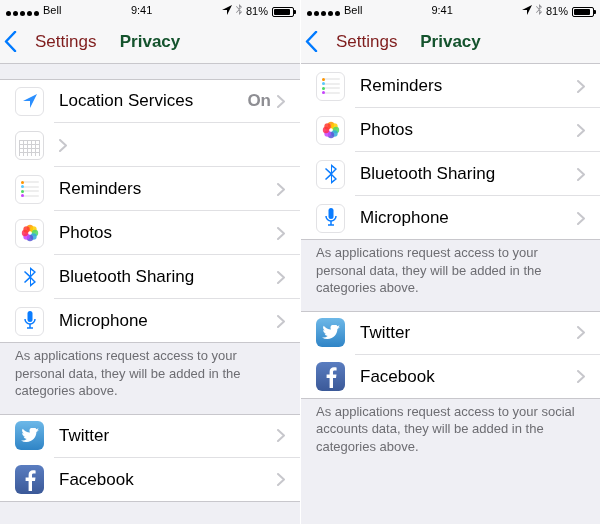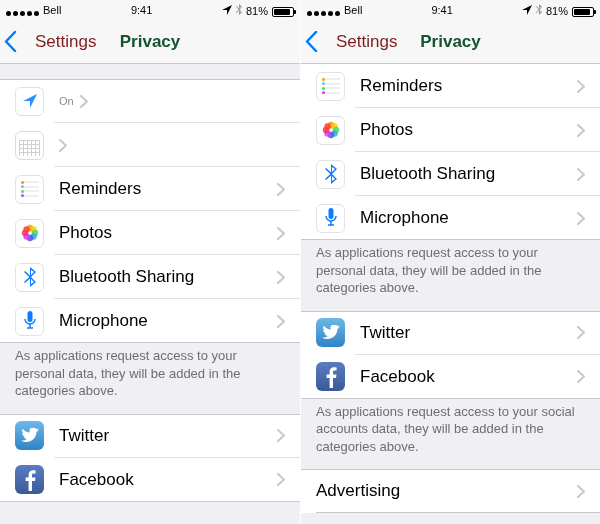--- a/index.html
+++ b/index.html
@@ -21,21 +21,21 @@
   .nav-title { position:absolute; left:50%; transform:translateX(-50%); font-size:17px; font-weight:600; color:#14532d; }
 
   .content { height:460px; overflow:hidden; }
   .group-top { height:15px; }
   .cell { height:44px; background:#fff; display:flex; align-items:center; padding:0 15px 0 15px; position:relative; }
   .cell::after { content:""; position:absolute; left:54px; right:0; bottom:0; height:1px; background:#e0e0e3; }
   .cell.first::before { content:""; position:absolute; left:0; right:0; top:0; height:1px; background:#c8c7cc; }
   .cell.last::after { left:0; background:#c8c7cc; }
   .icon { width:29px; height:29px; border-radius:6px; margin-right:15px; flex-shrink:0; display:flex; align-items:center; justify-content:center; }
   .label { flex:1; font-size:17px; color:#000; font-weight:300; }
-  .value { font-size:11px; color:#8e8e93; margin-right:6px; font-weight:400; }
+  .value { font-size:17px; color:#8e8e93; margin-right:6px; font-weight:700; }
   .chevron { color:#c7c7cc; }
   .chevron svg { width:8px; height:13px; display:block; }
   .footer { padding:4px 15px 14px; font-size:13px; color:#6d6d72; line-height:1.35; font-weight:300; }
 
   
   .ic-location { background:#fff; border:1px solid #e2e2e5; }
   .ic-contacts { background:linear-gradient(#d9a568,#b8804a); border:1px solid #a87540; }
   .ic-contacts::before { content:""; width:18px; height:22px; background:#ead9c2; border-radius:2px; box-shadow:inset 2px 0 0 #b8804a; display:block; }
   .ic-calendar { background:#fff; border:1px solid #dcdcdf; position:relative; }
   .ic-calendar::before { content:""; position:absolute; top:3px; left:3px; right:3px; font-size:5px; color:#e53935; }
@@ -98,20 +98,21 @@
 
   <div class="content">
     <div class="group-top"></div>
 
     <div class="cell first">
       <span class="icon ic-location">
           <svg width="18" height="18" viewBox="0 0 18 18">
             <path d="M2 9 L16 2 L9 16 L9 9 Z" fill="#2b8fff"></path>
           </svg>
         </span>
+      <span class="label">Location Services</span>
       <span class="value">On</span>
       <span class="chevron">
           <svg viewBox="0 0 8 13">
             <path d="M1 1 L7 6.5 L1 12" stroke="#c7c7cc" stroke-width="2" fill="none" stroke-linecap="round" stroke-linejoin="round"></path>
           </svg>
         </span>
     </div>
 
 
     <div class="cell">
@@ -364,25 +365,17 @@
       <span class="label">Facebook</span>
       <span class="chevron">
           <svg viewBox="0 0 8 13">
             <path d="M1 1 L7 6.5 L1 12" stroke="#c7c7cc" stroke-width="2" fill="none" stroke-linecap="round" stroke-linejoin="round"></path>
           </svg>
         </span>
     </div>
 
     <div class="footer">As applications request access to your social accounts data, they will be added in the categories above.</div>
 
-    <div class="cell first last noicon">
-      <span class="label">Advertising</span>
-      <span class="chevron">
-          <svg viewBox="0 0 8 13">
-            <path d="M1 1 L7 6.5 L1 12" stroke="#c7c7cc" stroke-width="2" fill="none" stroke-linecap="round" stroke-linejoin="round"></path>
-          </svg>
-        </span>
-    </div>
 
     <div style="height:20px"></div>
 
   </div>
 </div>
 
 </body></html>

